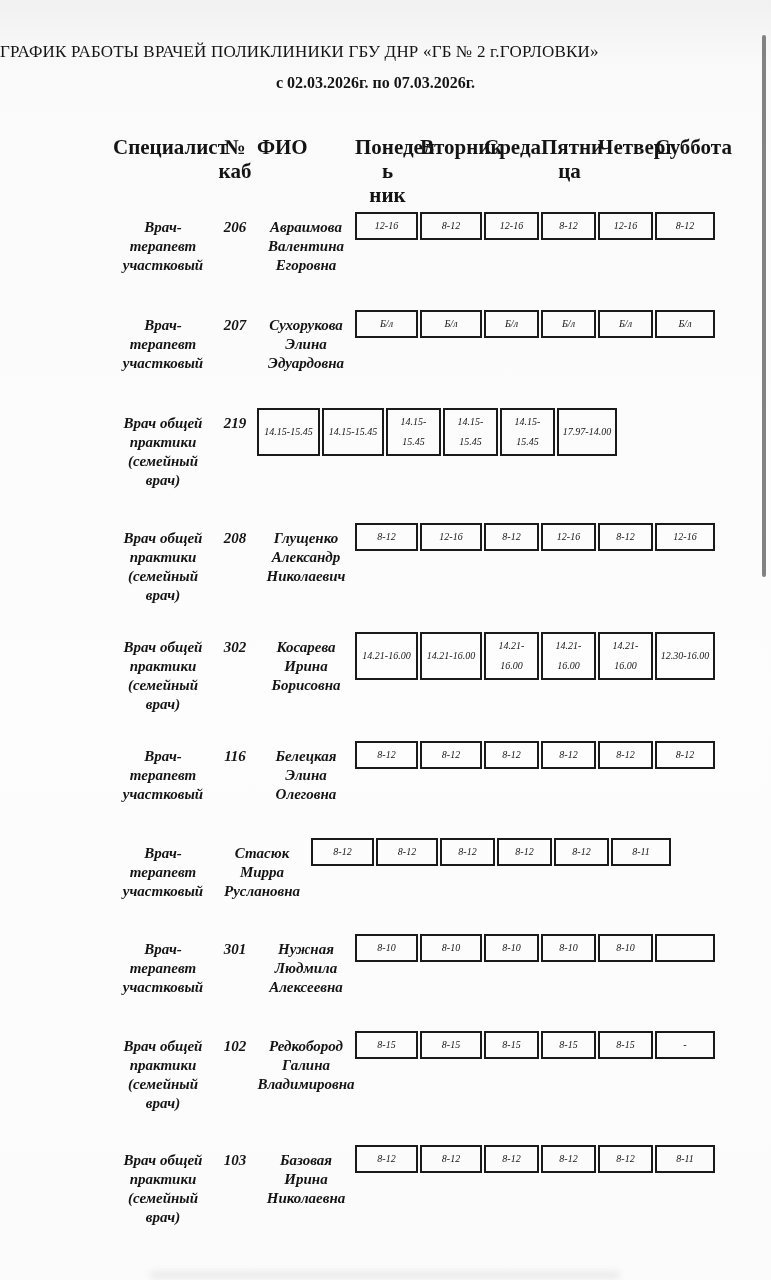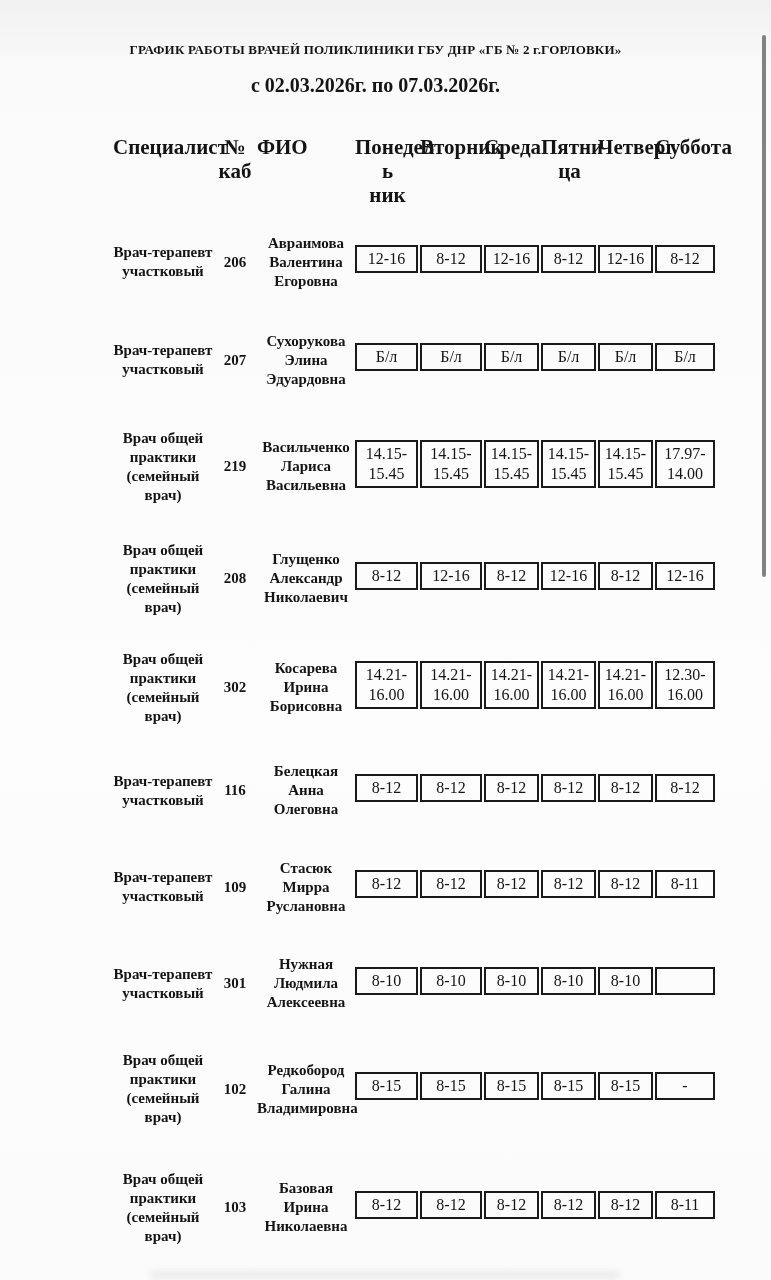--- a/index.html
+++ b/index.html
@@ -7,57 +7,57 @@
     position:relative;
     width:771px;height:1280px;
     margin:0 auto;
     background:linear-gradient(180deg,#f1f1f2 0%,#fafafa 70px,#fdfdfd 55%,#fbfbfb 100%);
     font-family:"Liberation Serif","DejaVu Serif",serif;
     color:#141414;
     overflow:hidden;
   }
   .doc-title{
     position:absolute;top:42px;left:0;right:20px;
-    text-align:center;font-weight:bold;font-size:13px;letter-spacing:.2px;
+    font-weight:normal;font-size:17px;letter-spacing:.2px;
   }
   .doc-subtitle{
     position:absolute;top:74px;left:0;right:20px;
-    text-align:center;font-weight:bold;font-size:20px;
+    text-align:center;font-weight:bold;font-size:16px;
   }
   .schedule{position:absolute;left:113px;top:135px;width:604px;}
   
   .thead{display:flex;font-weight:bold;font-size:21px;line-height:24px;min-height:77px;}
   .c-spec{width:100px;text-align:center;}
   .c-num{width:44px;text-align:center;padding:0 5px;box-sizing:border-box;}
   .c-fio{width:98px;}
   .c-days{width:362px;display:flex;}
   .day-h{text-align:center;white-space:pre-line;}
   .day-h.d0{width:65px;}.day-h.d1{width:64px;}.day-h.d2{width:57px;}
   .day-h.d3{width:57px;}.day-h.d4{width:57px;}.day-h.d5{width:62px;}
   
-  .row{display:flex;align-items:center;margin-bottom:4px;
-       font-weight:bold;font-size:15px;line-height:19px;}
+  .row{display:flex;align-items:flex-start;margin-bottom:4px;
+       font-weight:bold;font-size:15px;line-height:19px;font-style:italic;}
   #rows .row:nth-child(1){min-height:94px;}
   #rows .row:nth-child(2){min-height:94px;}
   #rows .row:nth-child(3){min-height:111px;}
   #rows .row:nth-child(4){min-height:105px;}
   #rows .row:nth-child(5){min-height:105px;}
   #rows .row:nth-child(6){min-height:93px;}
   #rows .row:nth-child(7){min-height:92px;}
   #rows .row:nth-child(8){min-height:93px;}
   #rows .row:nth-child(9){min-height:110px;}
   #rows .row:nth-child(10){min-height:119px;}
   .spec{width:100px;text-align:center;padding-top:6px;box-sizing:border-box;}
   .num{width:44px;text-align:center;padding-top:6px;box-sizing:border-box;}
   .fio{width:98px;text-align:center;padding-top:6px;box-sizing:border-box;}
   .days{width:362px;display:flex;}
   .cell{
     box-sizing:border-box;border:2px solid #1a1a1a;margin-right:2px;
     display:flex;align-items:center;justify-content:center;
-    text-align:center;font-weight:normal;font-size:16px;line-height:20px;
+    text-align:center;font-weight:normal;font-size:10px;line-height:20px;
     padding:2px 3px;background:transparent;
   }
   .cell.c0{width:63px;}.cell.c1{width:62px;}.cell.c2{width:55px;}
   .cell.c3{width:55px;}.cell.c4{width:55px;}.cell.c5{width:60px;margin-right:0;}
   
   .scroll-thumb{
     position:absolute;right:5px;top:35px;width:4px;height:542px;
     background:#828282;border-radius:3px;
   }
   
@@ -116,21 +116,20 @@
             <div class="cell c2">Б/л</div>
             <div class="cell c3">Б/л</div>
             <div class="cell c4">Б/л</div>
             <div class="cell c5">Б/л</div>
           </div>
   </div>
 
   <div class="row">
     <div class="spec">Врач общей практики (семейный врач)</div>
     <div class="num">219</div>
-    <div class="fio">Васильченко Лариса Васильевна</div>
     <div class="days">
             <div class="cell c0">14.15-15.45</div>
             <div class="cell c1">14.15-15.45</div>
             <div class="cell c2">14.15-15.45</div>
             <div class="cell c3">14.15-15.45</div>
             <div class="cell c4">14.15-15.45</div>
             <div class="cell c5">17.97-14.00</div>
           </div>
   </div>
 
@@ -158,34 +157,33 @@
             <div class="cell c2">14.21-16.00</div>
             <div class="cell c3">14.21-16.00</div>
             <div class="cell c4">14.21-16.00</div>
             <div class="cell c5">12.30-16.00</div>
           </div>
   </div>
 
   <div class="row">
     <div class="spec">Врач-терапевт участковый</div>
     <div class="num">116</div>
-    <div class="fio">Белецкая Анна Олеговна</div>
+    <div class="fio">Белецкая Элина Олеговна</div>
     <div class="days">
             <div class="cell c0">8-12</div>
             <div class="cell c1">8-12</div>
             <div class="cell c2">8-12</div>
             <div class="cell c3">8-12</div>
             <div class="cell c4">8-12</div>
             <div class="cell c5">8-12</div>
           </div>
   </div>
 
   <div class="row">
     <div class="spec">Врач-терапевт участковый</div>
-    <div class="num">109</div>
     <div class="fio">Стасюк Мирра Руслановна</div>
     <div class="days">
             <div class="cell c0">8-12</div>
             <div class="cell c1">8-12</div>
             <div class="cell c2">8-12</div>
             <div class="cell c3">8-12</div>
             <div class="cell c4">8-12</div>
             <div class="cell c5">8-11</div>
           </div>
   </div>

